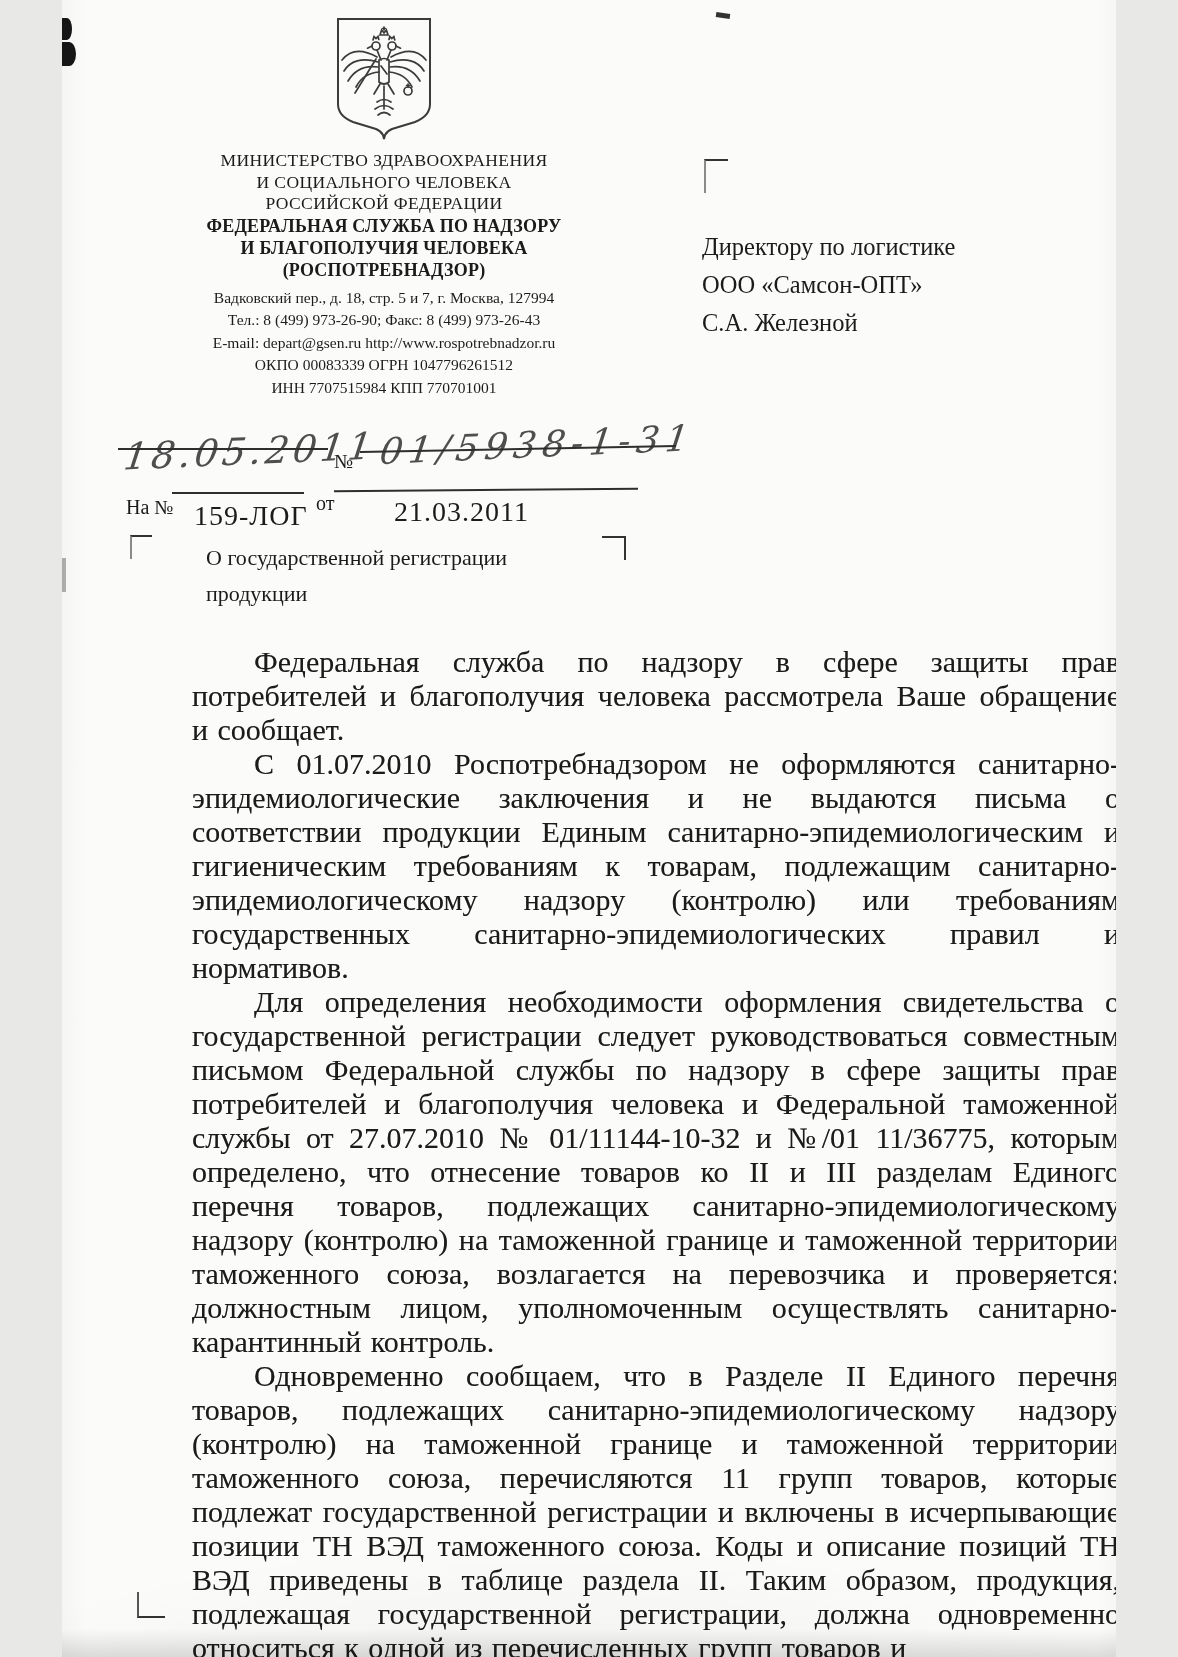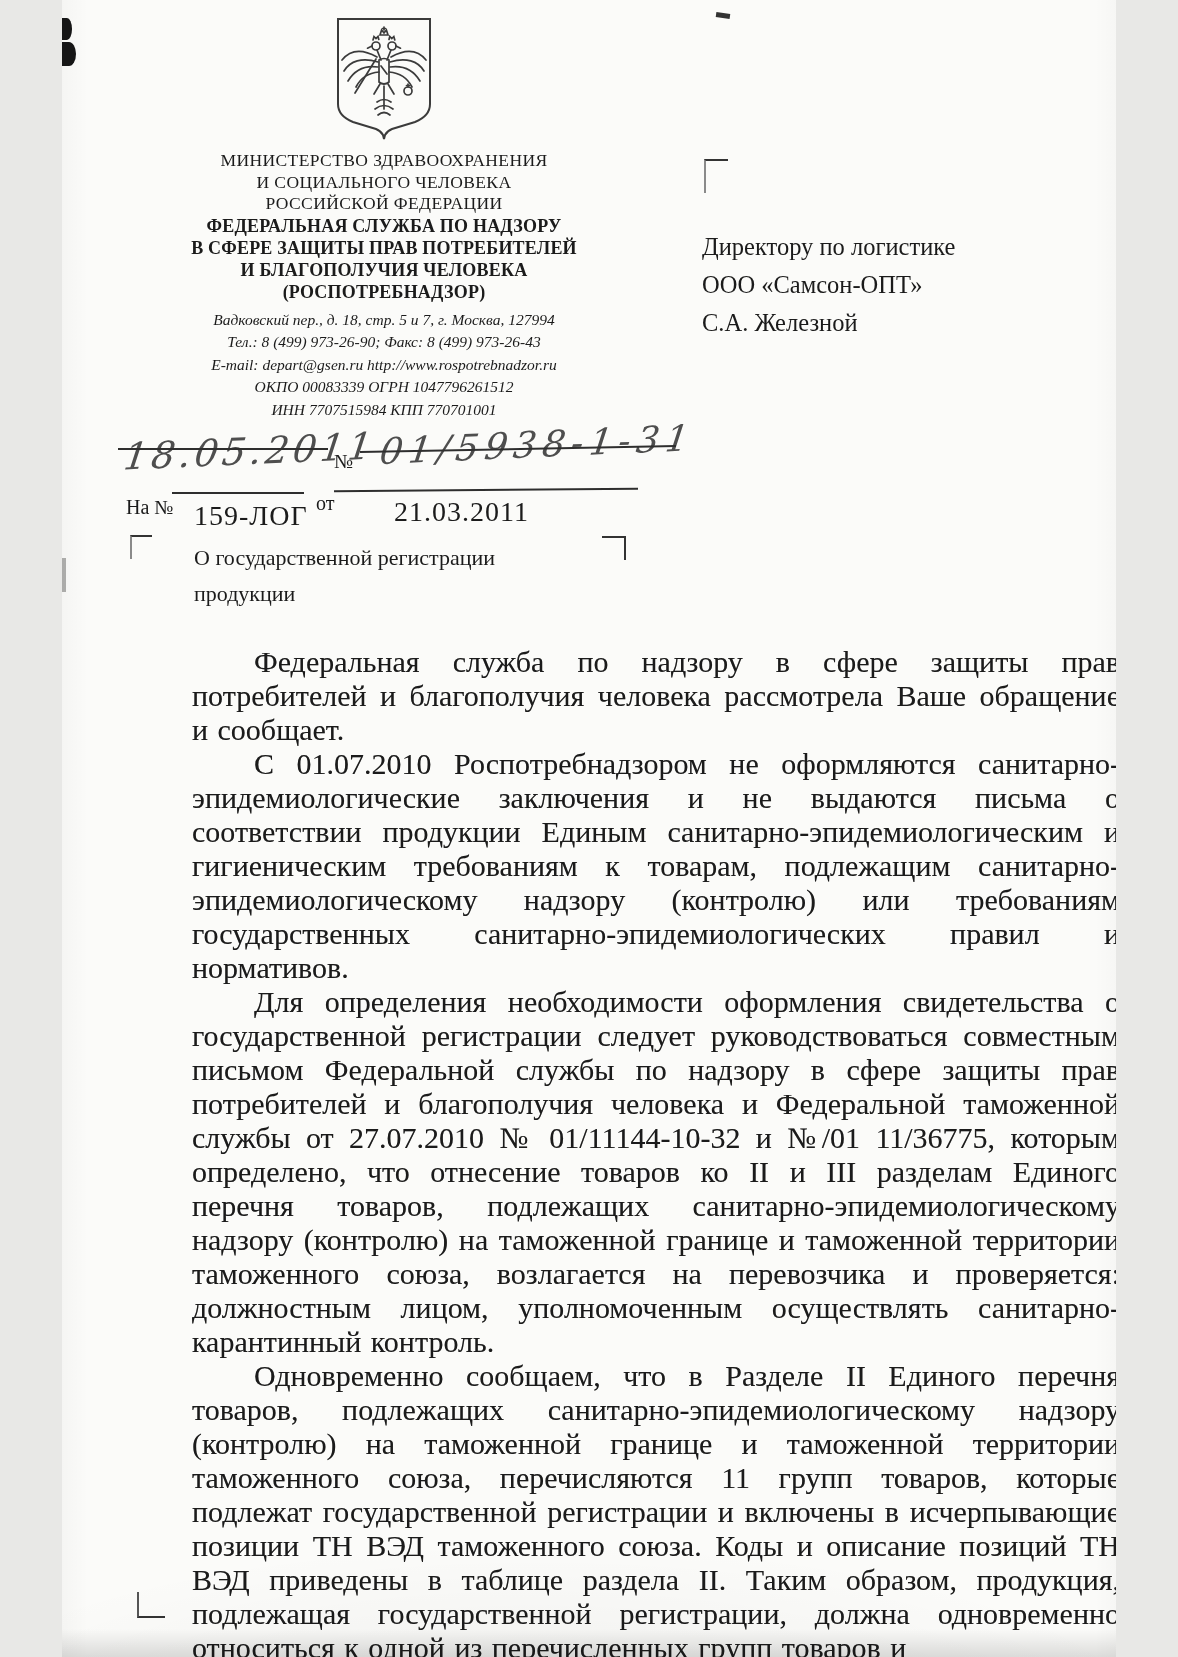--- a/index.html
+++ b/index.html
@@ -19,39 +19,39 @@
   .bottom-shade{position:absolute;left:0;right:0;bottom:0;height:28px;
     background:linear-gradient(to bottom, transparent, rgba(0,0,0,0.12));}
 
   
   .letterhead{position:absolute;left:42px;top:10px;width:560px;text-align:center;}
   .emblem{display:block;margin:4px auto 2px auto;}
   .ministry div{font-size:17.5px;line-height:21.5px;letter-spacing:0.4px;}
   .ministry{margin-top:6px;}
   .agency{font-weight:bold;}
   .agency div{font-size:18px;line-height:22px;letter-spacing:0.2px;}
-  .contact{margin-top:6px;font-style:italic;}
+  .contact{margin-top:6px;}
   .contact div{font-size:15.5px;line-height:22.5px;}
 
   
   .recipient{position:absolute;left:640px;top:228px;font-size:24.5px;line-height:38px;}
 
   
   .ref-label{position:absolute;font-size:20px;}
   .rule{position:absolute;border-bottom:2px solid #2e2e2e;}
   .handwriting{
     position:absolute;color:#4e4e4e;
     font-family:"DejaVu Serif",serif;font-style:italic;
     transform:rotate(-2.5deg) skewX(-10deg);
     letter-spacing:4px;white-space:nowrap;
   }
   .printed-ref{position:absolute;font-size:28px;letter-spacing:1px;}
 
   
-  .subject{position:absolute;left:132px;top:540px;font-size:22px;line-height:36px;}
+  .subject{position:absolute;left:144px;top:540px;font-size:22px;line-height:36px;}
 
   
   .body-text{position:absolute;left:130px;top:645px;width:928px;}
   .body-text p{
     margin:0;font-size:30px;line-height:34px;
     text-align:justify;text-indent:62px;word-spacing:2px;
     text-shadow:0 0 0.4px rgba(0,0,0,0.35);
   }
 
   
@@ -115,21 +115,20 @@
     </svg>
 
     <div class="ministry">
       <div>МИНИСТЕРСТВО ЗДРАВООХРАНЕНИЯ</div>
       <div>И СОЦИАЛЬНОГО ЧЕЛОВЕКА</div>
       <div>РОССИЙСКОЙ ФЕДЕРАЦИИ</div>
     </div>
 
     <div class="agency">
       <div>ФЕДЕРАЛЬНАЯ СЛУЖБА ПО НАДЗОРУ</div>
-      <div>В СФЕРЕ ЗАЩИТЫ ПРАВ ПОТРЕБИТЕЛЕЙ</div>
       <div>И БЛАГОПОЛУЧИЯ ЧЕЛОВЕКА</div>
       <div>(РОСПОТРЕБНАДЗОР)</div>
     </div>
 
     <div class="contact">
       <div>Вадковский пер., д. 18, стр. 5 и 7,  г. Москва, 127994</div>
       <div>Тел.: 8 (499) 973-26-90; Факс: 8 (499) 973-26-43</div>
       <div>E-mail: depart@gsen.ru  http://www.rospotrebnadzor.ru</div>
       <div>ОКПО 00083339  ОГРН 1047796261512</div>
       <div>ИНН 7707515984  КПП 770701001</div>

